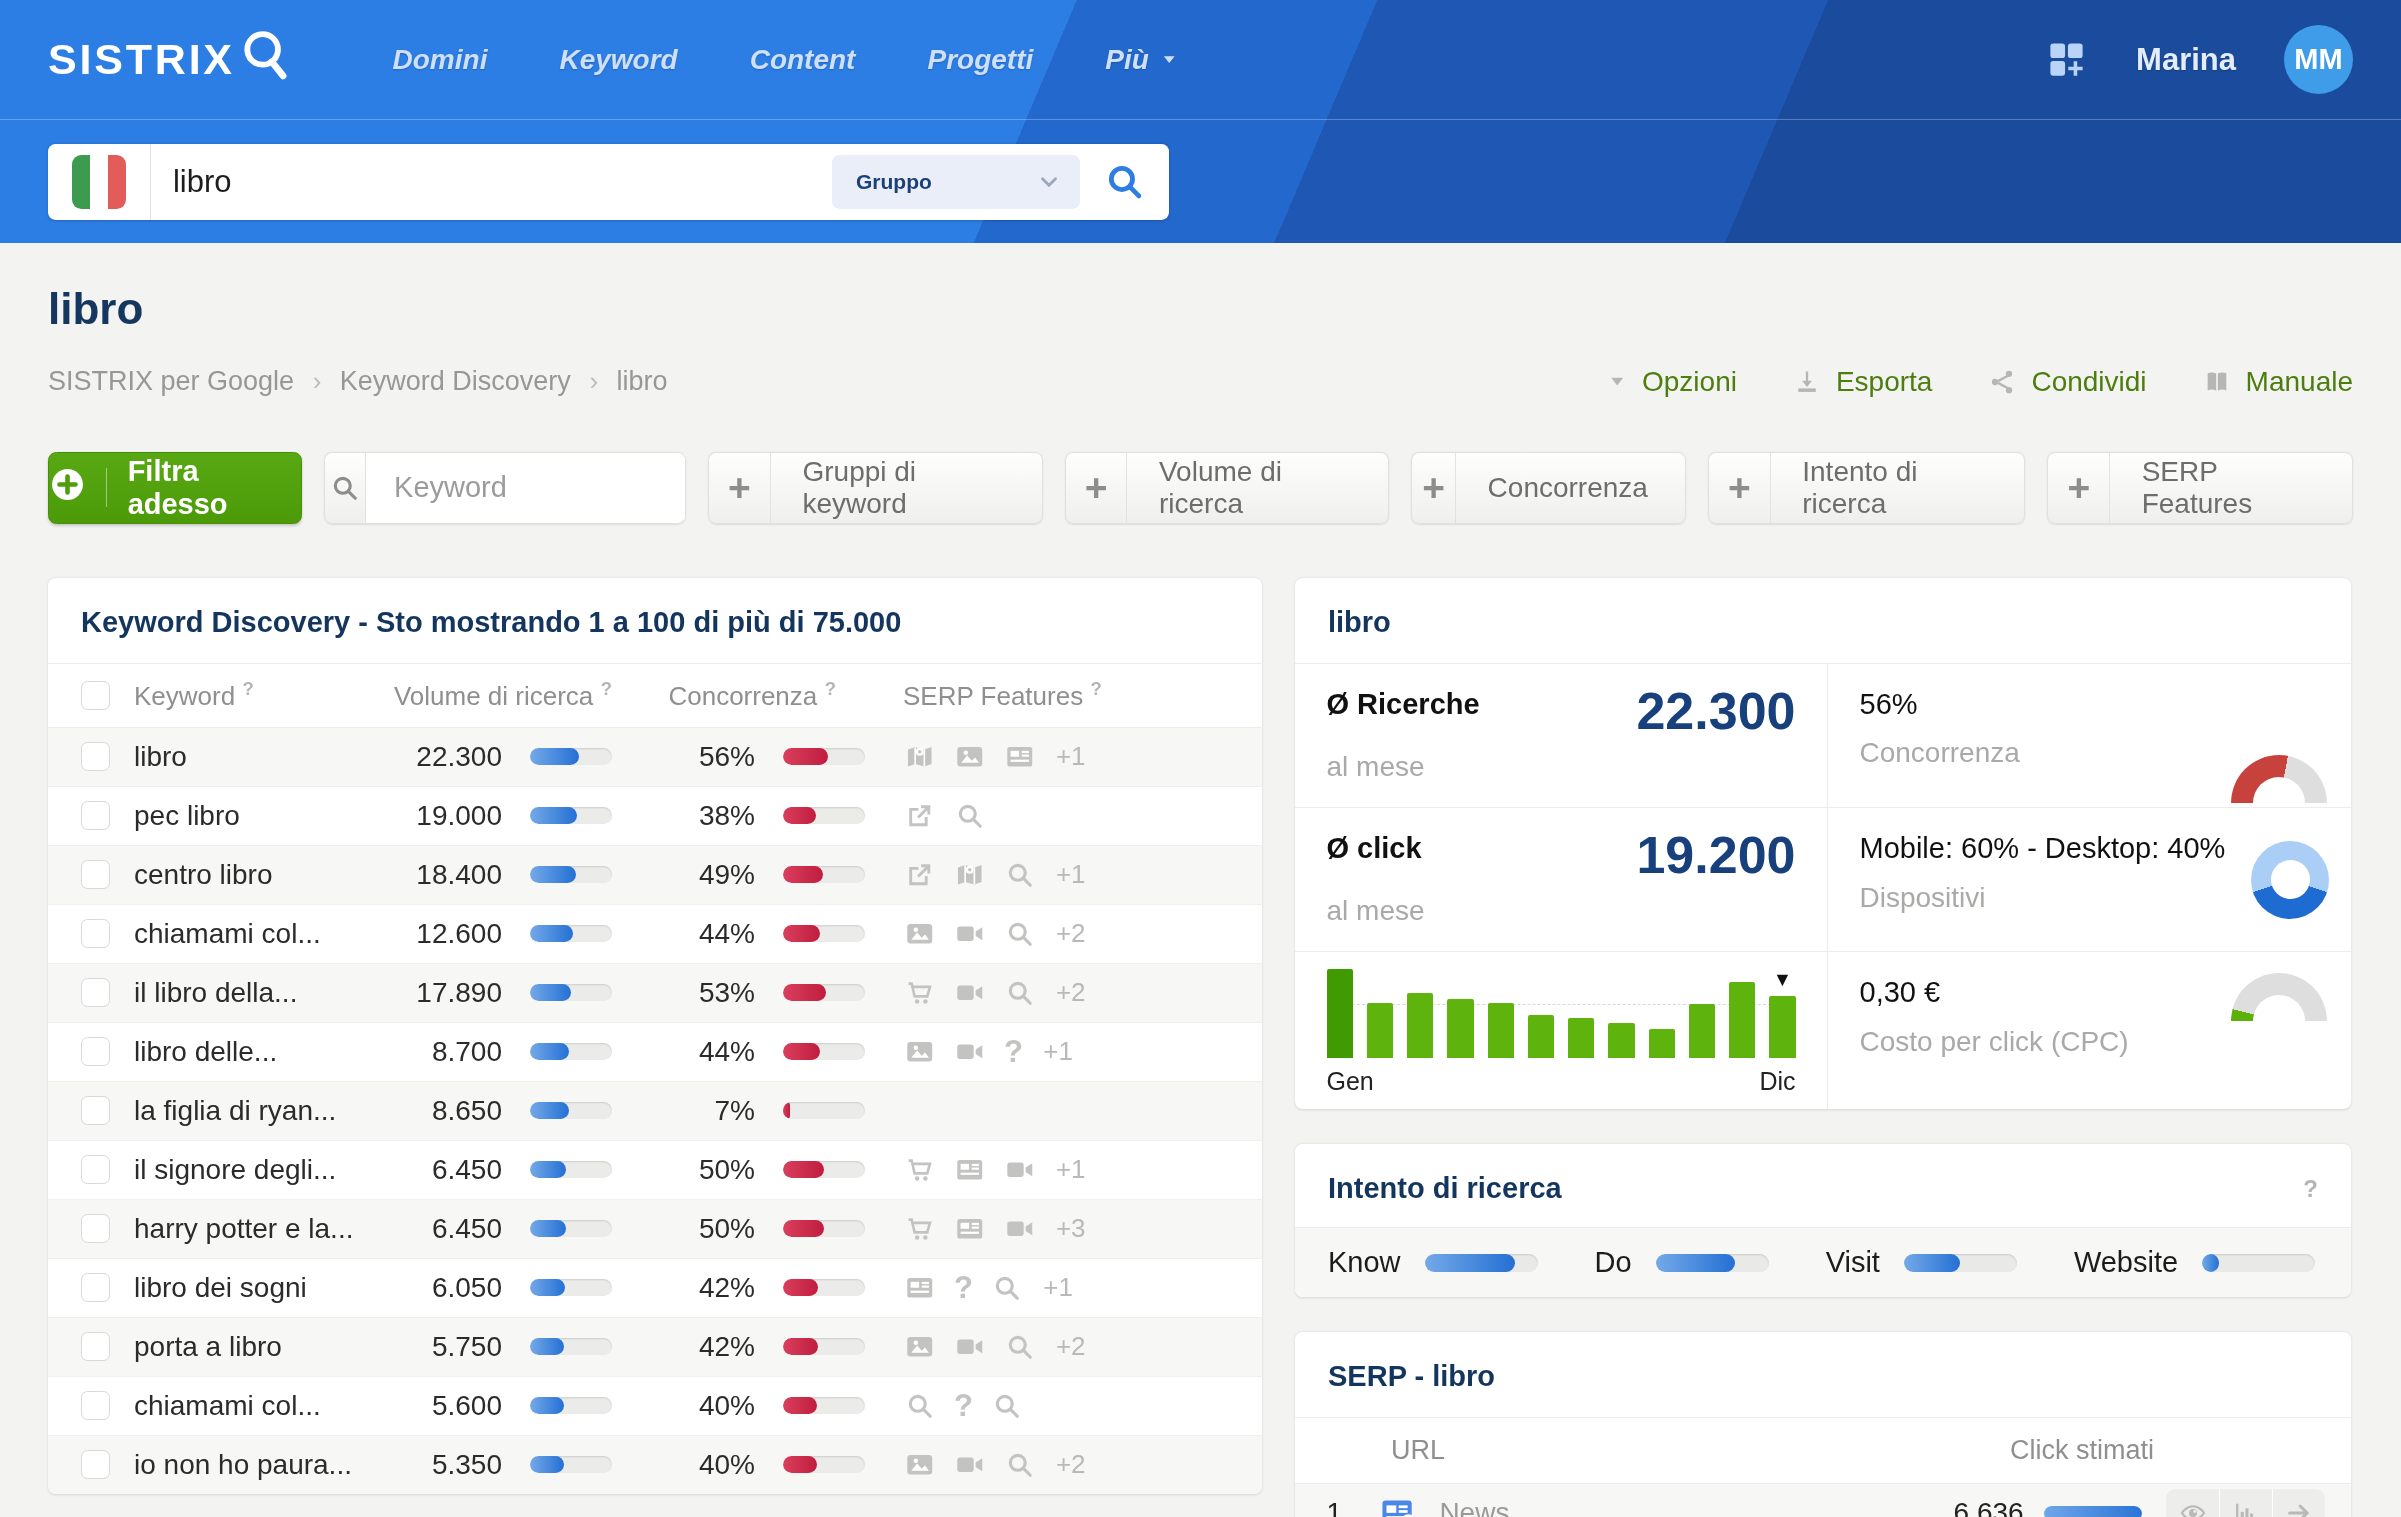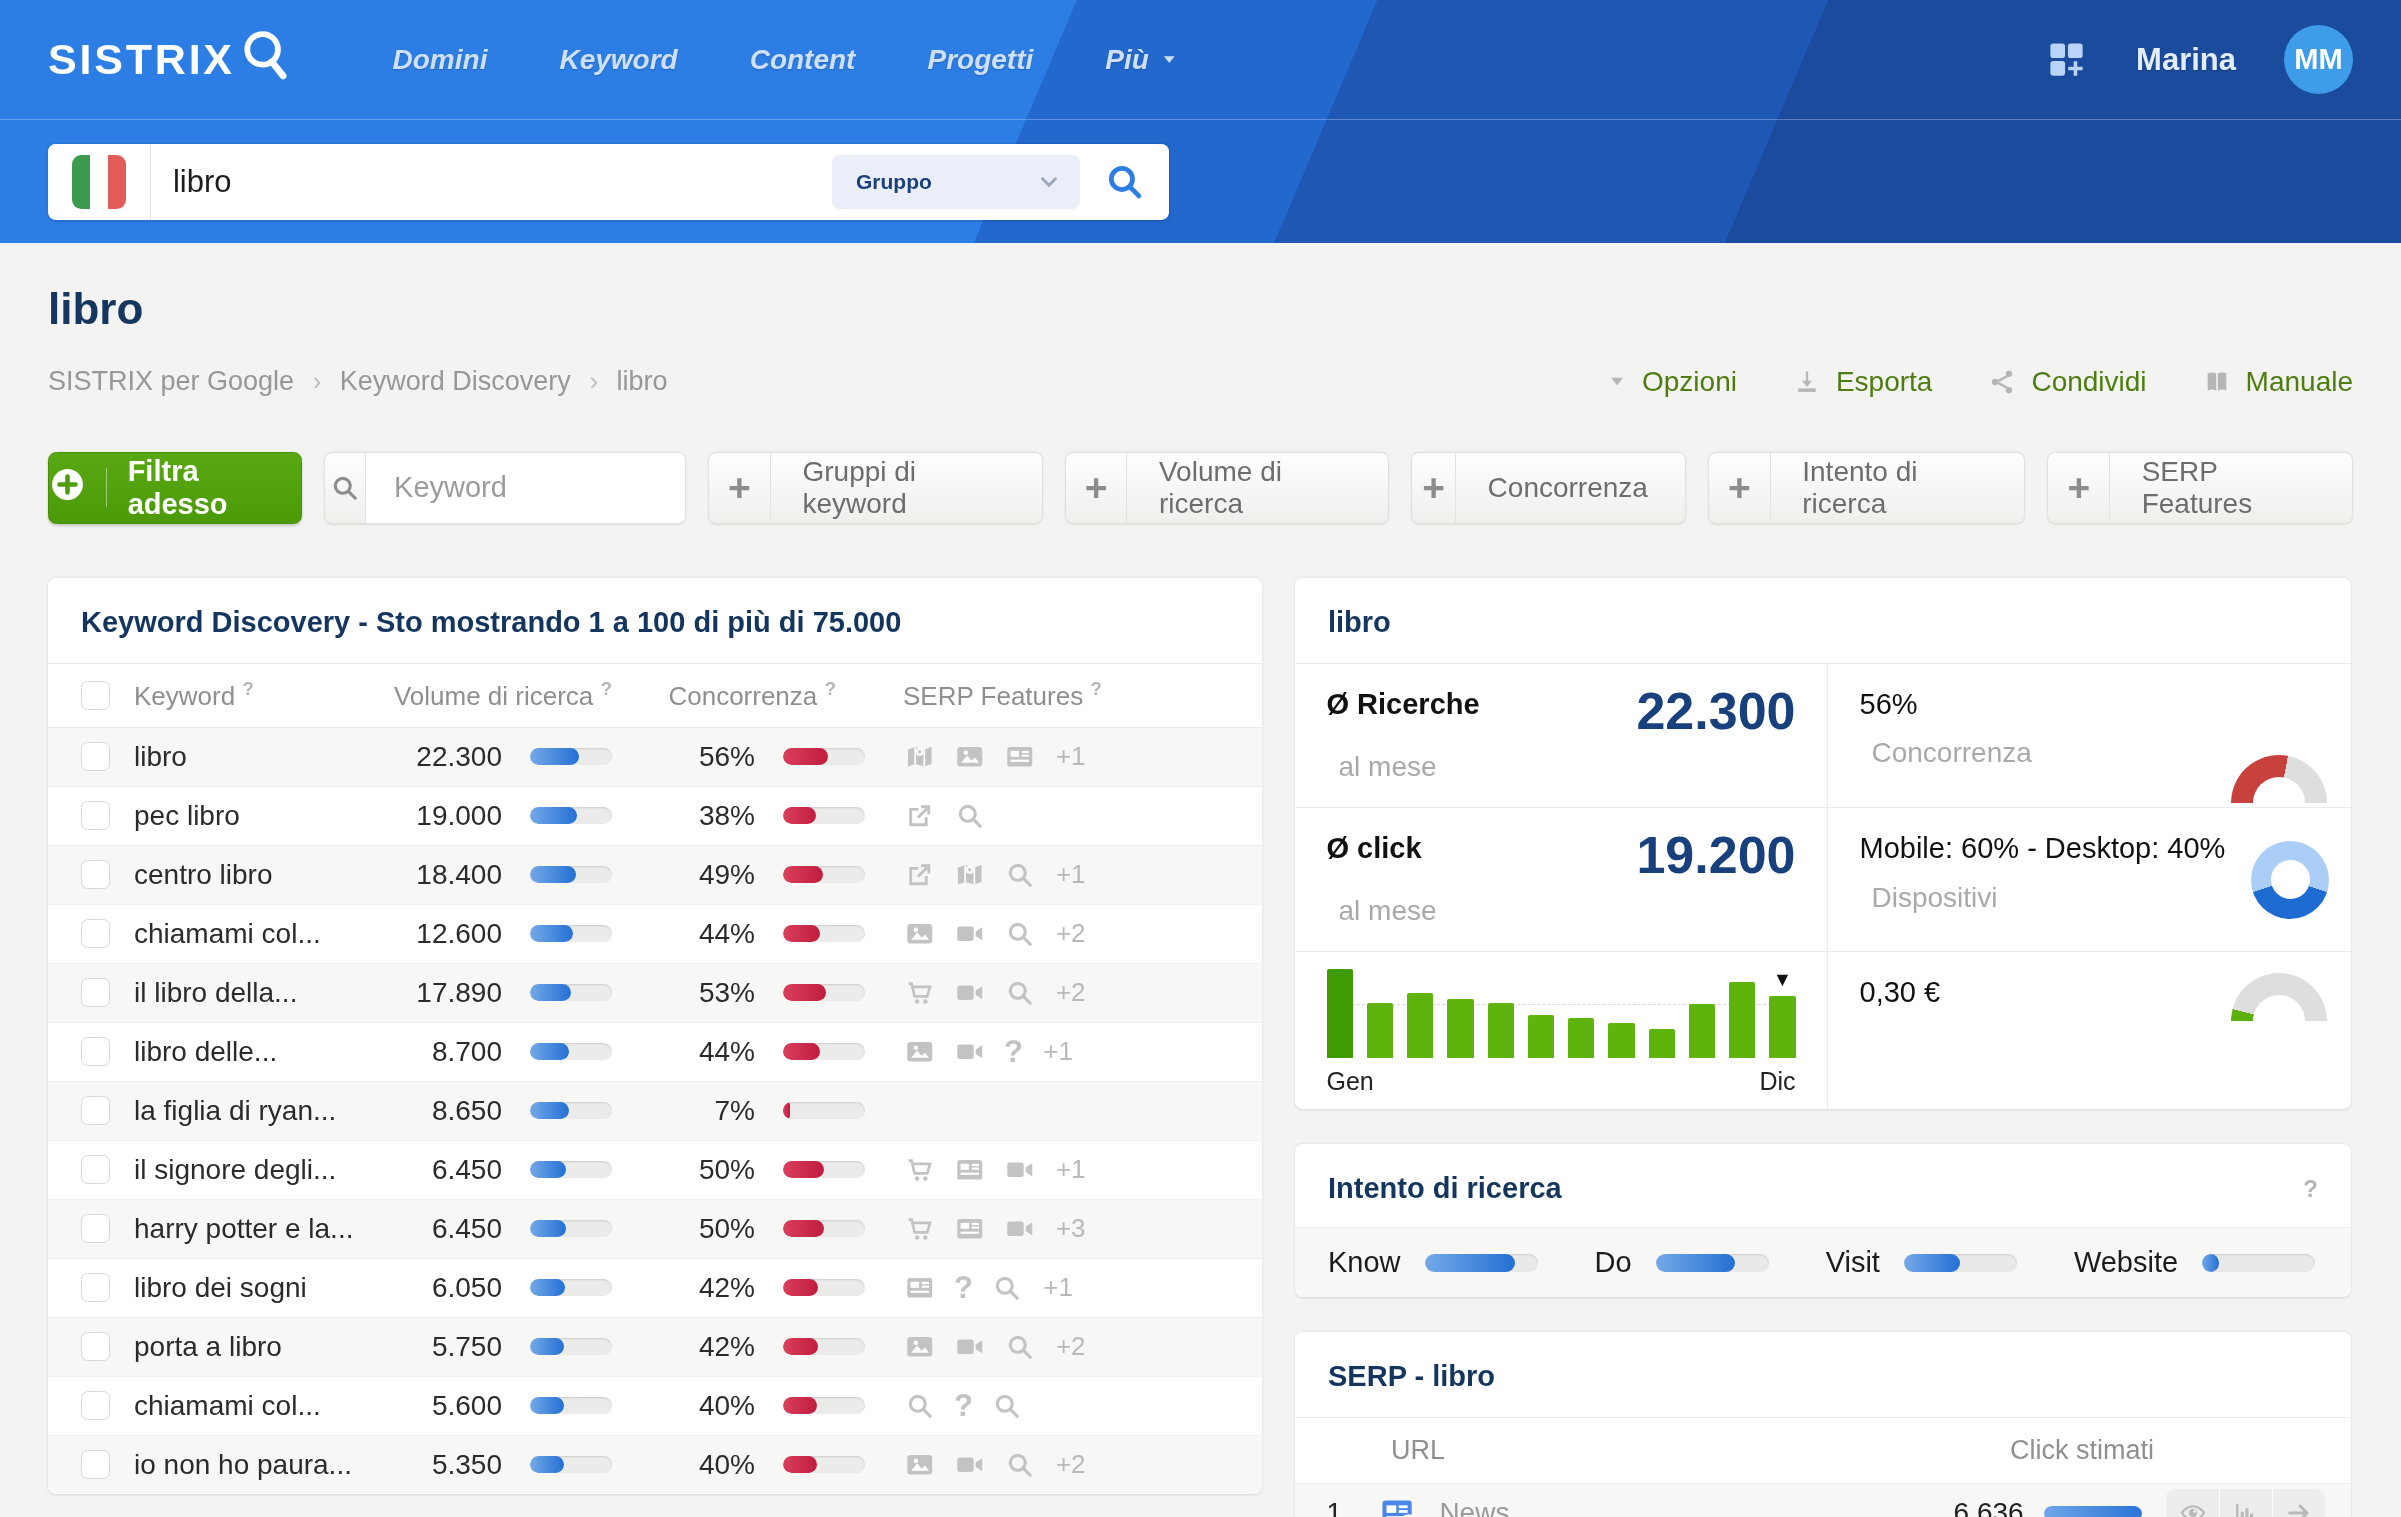--- a/index.html
+++ b/index.html
@@ -86,21 +86,21 @@
   .col-right { width: 1056px; display: flex; flex-direction: column; gap: 35px; }
   .sum-row { display: flex; border-bottom: 0.9px solid #ececea; }
   .sum-row:last-child { border-bottom: 0; }
   .sum-grid { border-top: 0.9px solid #ececea; }
   .cell { padding: 24px 31.5px; position: relative; }
   .cell.L { width: 533px; border-right: 0.9px solid #ececea; flex: none; }
   .cell.R { flex: 1; }
   .kv { display: flex; align-items: flex-start; }
   .kv .k { font-size: 29px; font-weight: bold; color: #111; }
   .kv .v { margin-left: auto; font-size: 52px; font-weight: bold; color: #17407c; line-height: .9; }
-  .sub { margin-top: 16.7px; font-size: 28px; color: #a9a9a7; margin-left: 12px; }
+  .sub { margin-top: 16.7px; font-size: 28px; color: #a9a9a7; }
   .bigtxt { font-size: 29px; color: #111; }
   .gauge { position: absolute; right: 24px; bottom: 3.7px; width: 96px; height: 48px; overflow: hidden; }
   .gauge .disc { width: 96px; height: 96px; border-radius: 50%; position: relative; }
   .gauge .disc::after { content: ""; position: absolute; inset: 22px; background: #fff; border-radius: 50%; }
   .donut { position: absolute; right: 22px; top: 50%; margin-top: -39px; width: 78px; height: 78px; border-radius: 50%; }
   .donut::after { content: ""; position: absolute; inset: 19.5px; background: #fff; border-radius: 50%; }
 
   .season-wrap { padding: 16.7px 31.5px 13px; width: 533px; border-right: 0.9px solid #ececea; flex: none; }
   .season { position: relative; height: 89px; display: flex; align-items: flex-end; gap: 14px; }
   .season .dash { position: absolute; left: 0; right: 0; bottom: 60%; border-top: 1.9px dashed #d8d8d6; }
@@ -781,20 +781,21 @@
                     <span class="mark">▼</span>
                   </div>
                 </div>
               <div class="season-x">
                 <span>Gen</span>
                 <span>Dic</span>
               </div>
             </div>
             <div class="cell R">
               <div class="bigtxt">0,30 €</div>
+              <div class="sub">Costo per click (CPC)</div>
               <div class="gauge" style="bottom:auto;top:20.4px;">
                   <div class="disc" id="g-cpc" style="background: conic-gradient(from 270deg, rgb(92, 176, 10) 0deg, rgb(92, 176, 10) 14.4deg, rgb(222, 222, 222) 14.4deg, rgb(222, 222, 222) 180deg, transparent 180deg, transparent 360deg);"></div>
                 </div>
             </div>
           </div>
         </div>
       </div>
 
       <div class="card card-int">
         <div class="card-head">

